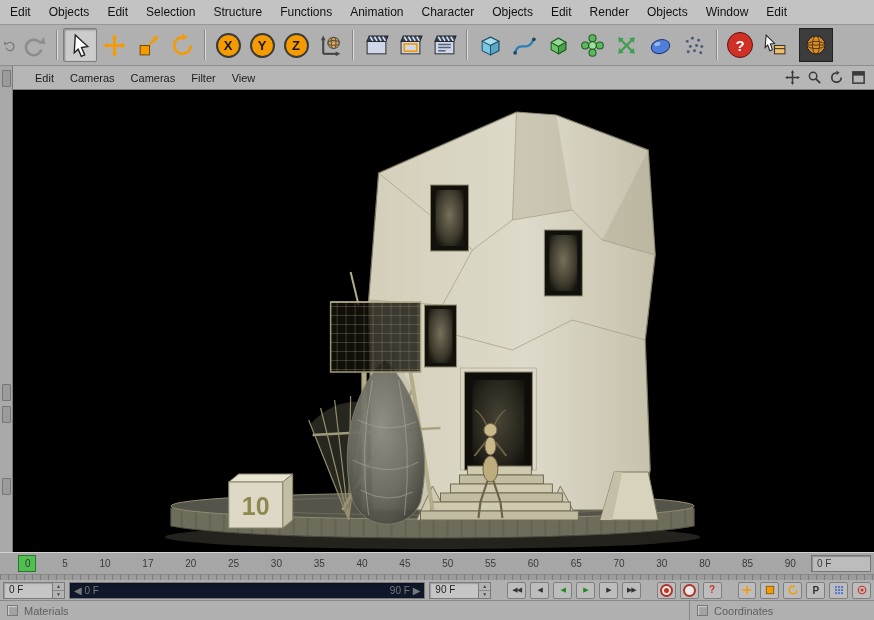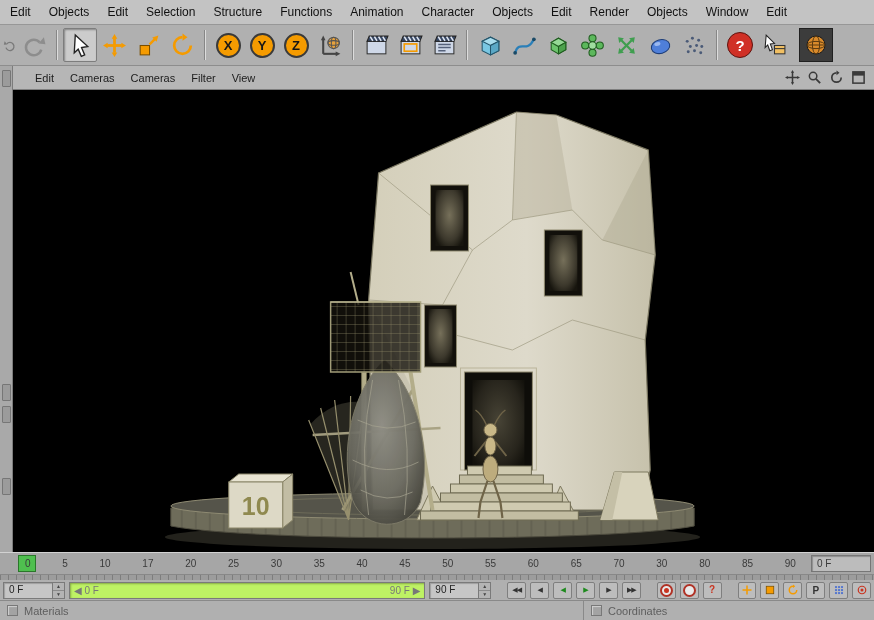--- a/index.html
+++ b/index.html
@@ -56,39 +56,39 @@
 
   
   .transport{height:20px;background:#b0b0b0;display:flex;align-items:center;gap:4px;padding:1px 3px;
              box-sizing:border-box;font-size:10px;color:#222}
   .tfield{height:17px;background:#c6c6c6;border:1px solid #7a7a7a;box-shadow:inset 1px 1px 1px rgba(0,0,0,.2);
           display:flex;align-items:stretch;box-sizing:border-box}
   .tfield .val{padding:1px 5px 0;min-width:38px}
   .stepper{display:flex;flex-direction:column;border-left:1px solid #7a7a7a;width:11px}
   .stepper span{flex:1;font-size:5px;line-height:7px;text-align:center;background:#b4b4b4;color:#444}
   .stepper span:first-child{border-bottom:1px solid #8b8b8b}
-  .powerslider{width:358px;height:17px;background:#bef264;border:1px solid #7a7a7a;box-shadow:inset 1px 1px 2px rgba(0,0,0,.3);
+  .powerslider{width:358px;height:17px;background:#0f172a;border:1px solid #7a7a7a;box-shadow:inset 1px 1px 2px rgba(0,0,0,.3);
                display:flex;align-items:center;justify-content:space-between;color:#787878;padding:0 4px;box-sizing:border-box}
   .pbtn{width:19px;height:17px;background:#bdbdbd;border:1px solid #7f7f7f;border-radius:2px;display:flex;
         align-items:center;justify-content:center;font-size:7px;color:#333;letter-spacing:-1px}
   .pbtn.green{color:#1d8a1d}
   .recbtn{width:19px;height:17px;background:#bdbdbd;border:1px solid #7f7f7f;border-radius:2px;display:flex;align-items:center;justify-content:center}
   .rec-circle{width:13px;height:13px;border-radius:50%;border:2px solid #b03226;background:#e9e9e9;
               display:flex;align-items:center;justify-content:center;box-sizing:border-box}
   .rec-dot{width:5px;height:5px;border-radius:50%;background:#c93420}
   .rec-q{color:#c93420;font-size:10px;font-weight:bold;line-height:1}
   .rtgl{width:19px;height:17px;background:#bdbdbd;border:1px solid #7f7f7f;border-radius:2px;display:flex;
         align-items:center;justify-content:center;font-size:10px;font-weight:bold;color:#333}
   .rtgl svg{width:12px;height:12px}
   .tgap{width:8px}
 
   
   .statusrow{height:20px;background:#b0b0b0;border-top:1px solid #898989;display:flex;box-sizing:border-box}
   .panel-header{display:flex;align-items:center;gap:6px;padding:0 7px;font-size:11px;color:#5e5e5e;box-sizing:border-box}
-  .panel-header.materials{width:584px;border-right:1px solid #898989}
+  .panel-header.materials{width:690px;border-right:1px solid #898989}
   .panel-icon{width:9px;height:9px;border:1px solid #787878;background:#a3a3a3;box-shadow:inset 1px 1px 1px rgba(255,255,255,.5)}
 </style>
 </head>
 <body>
 
 <div class="app">
 
   <div class="menubar">
     <span class="menu-item">Edit</span>
     <span class="menu-item">Objects</span>

